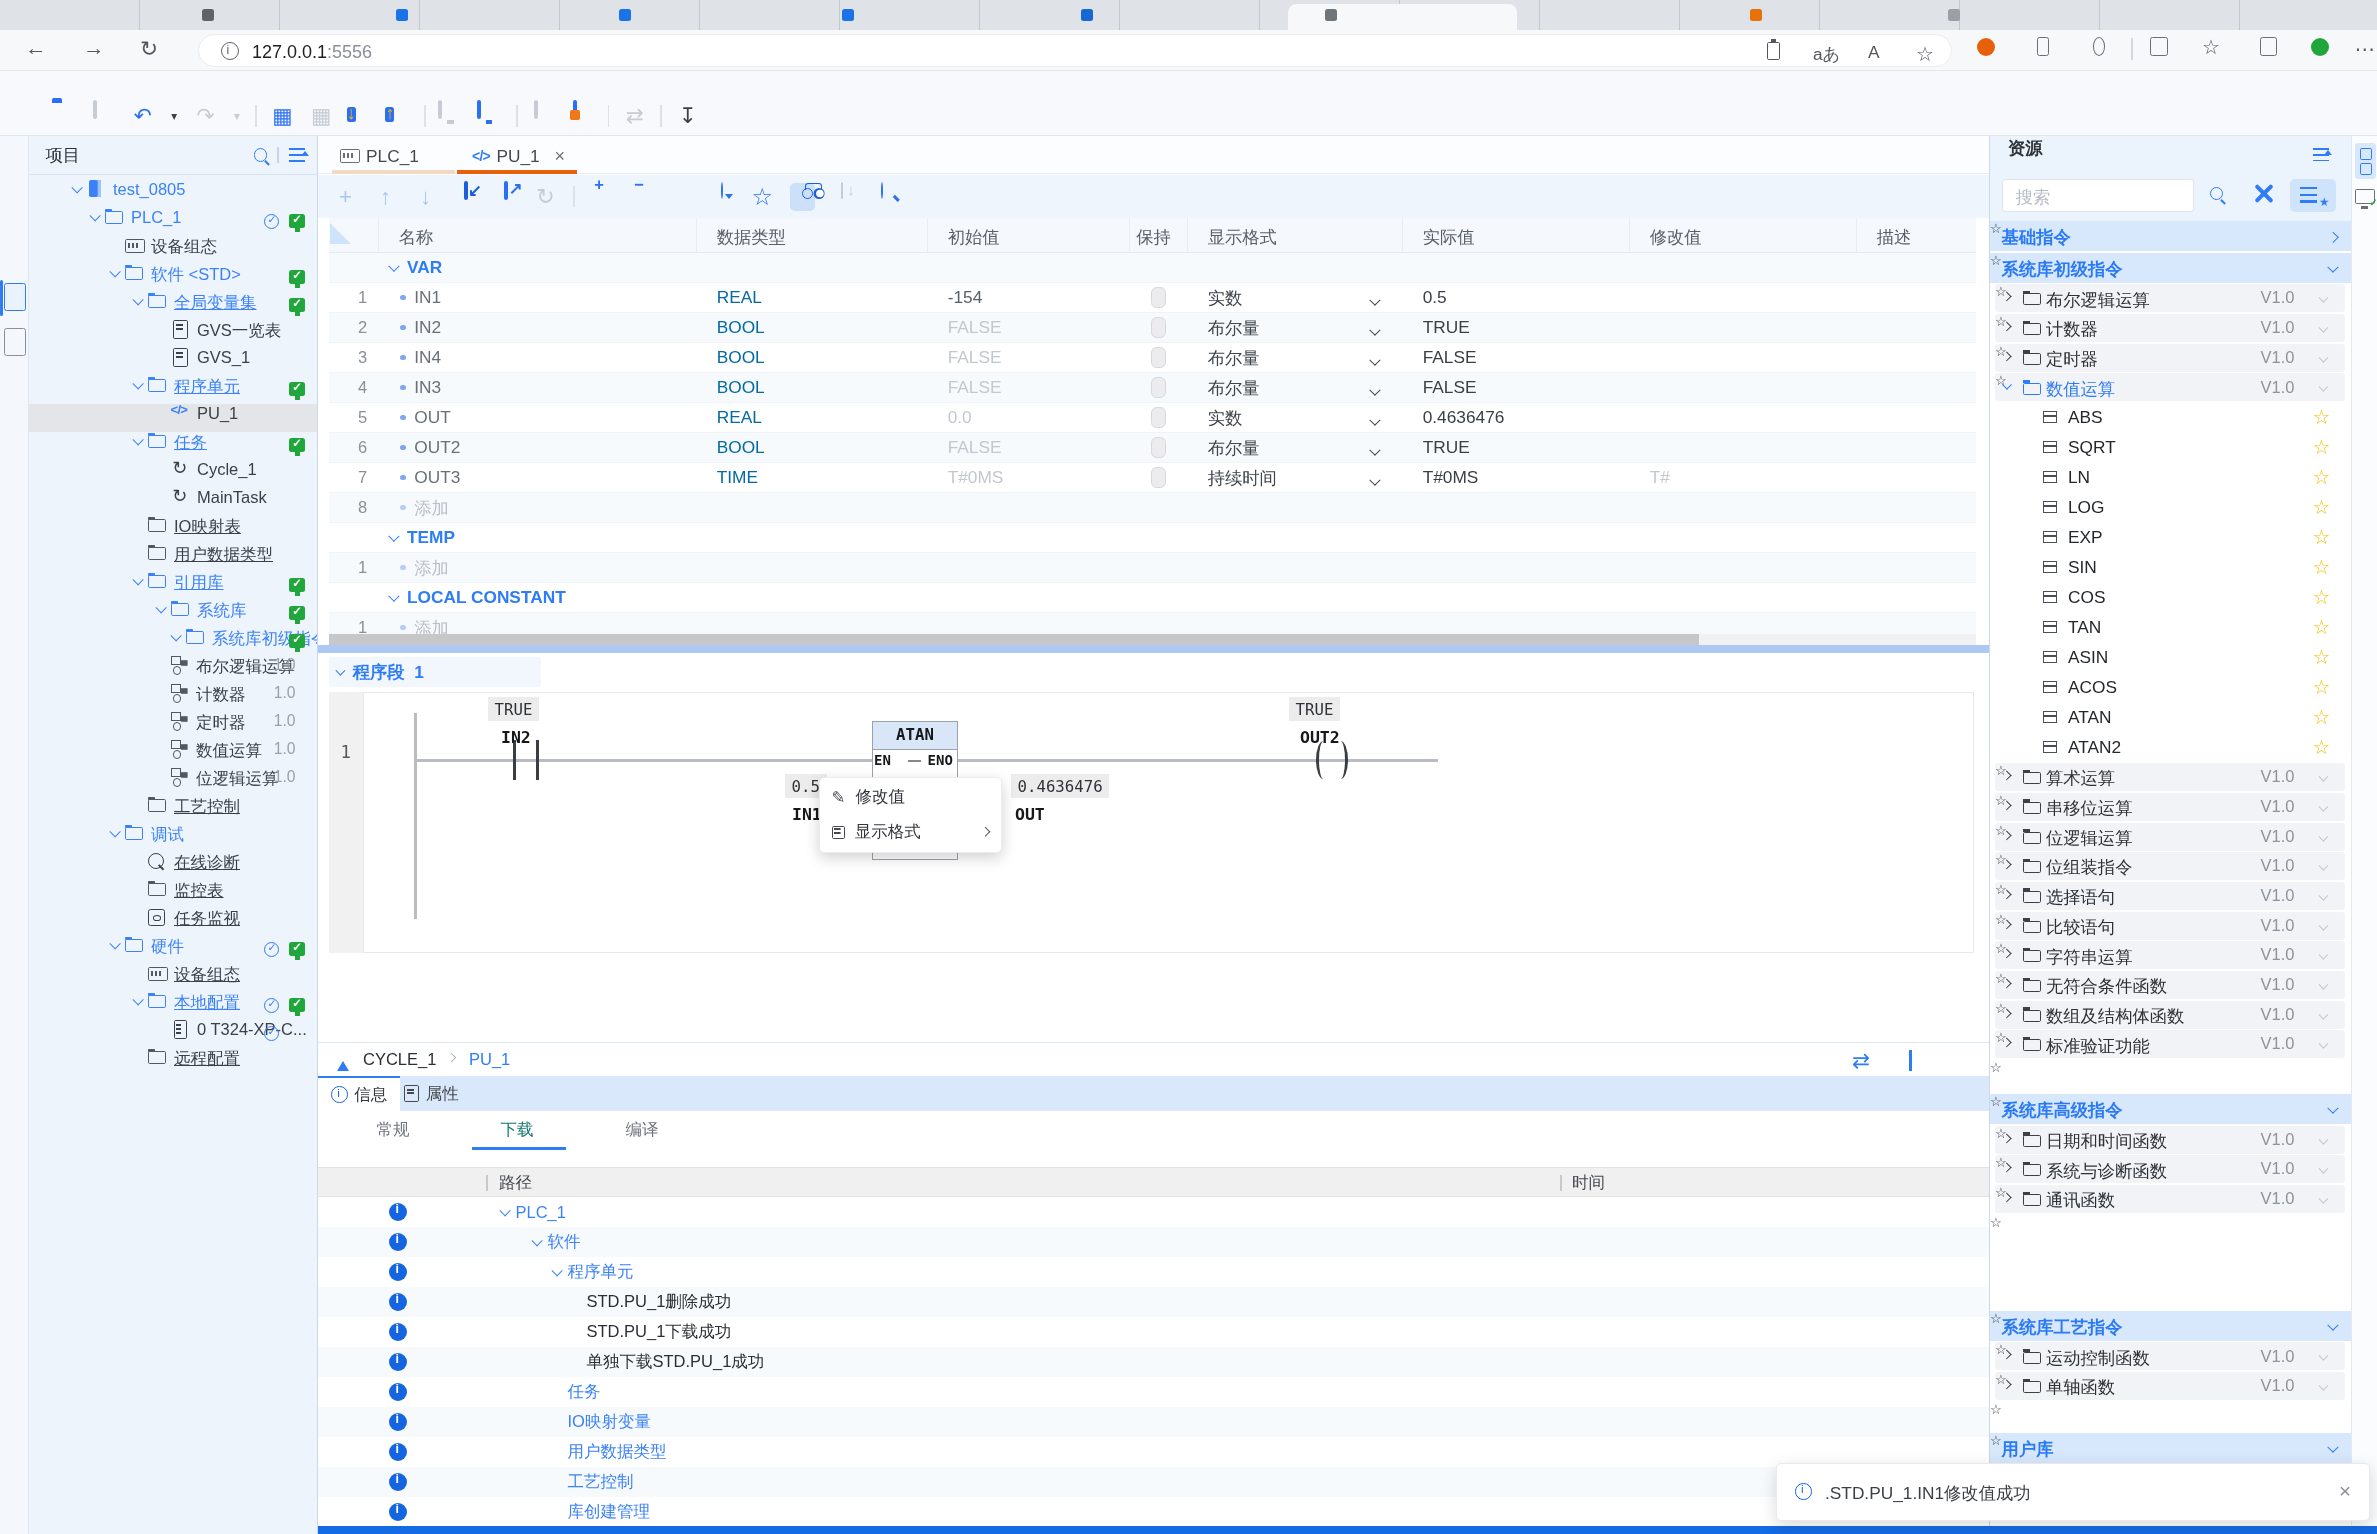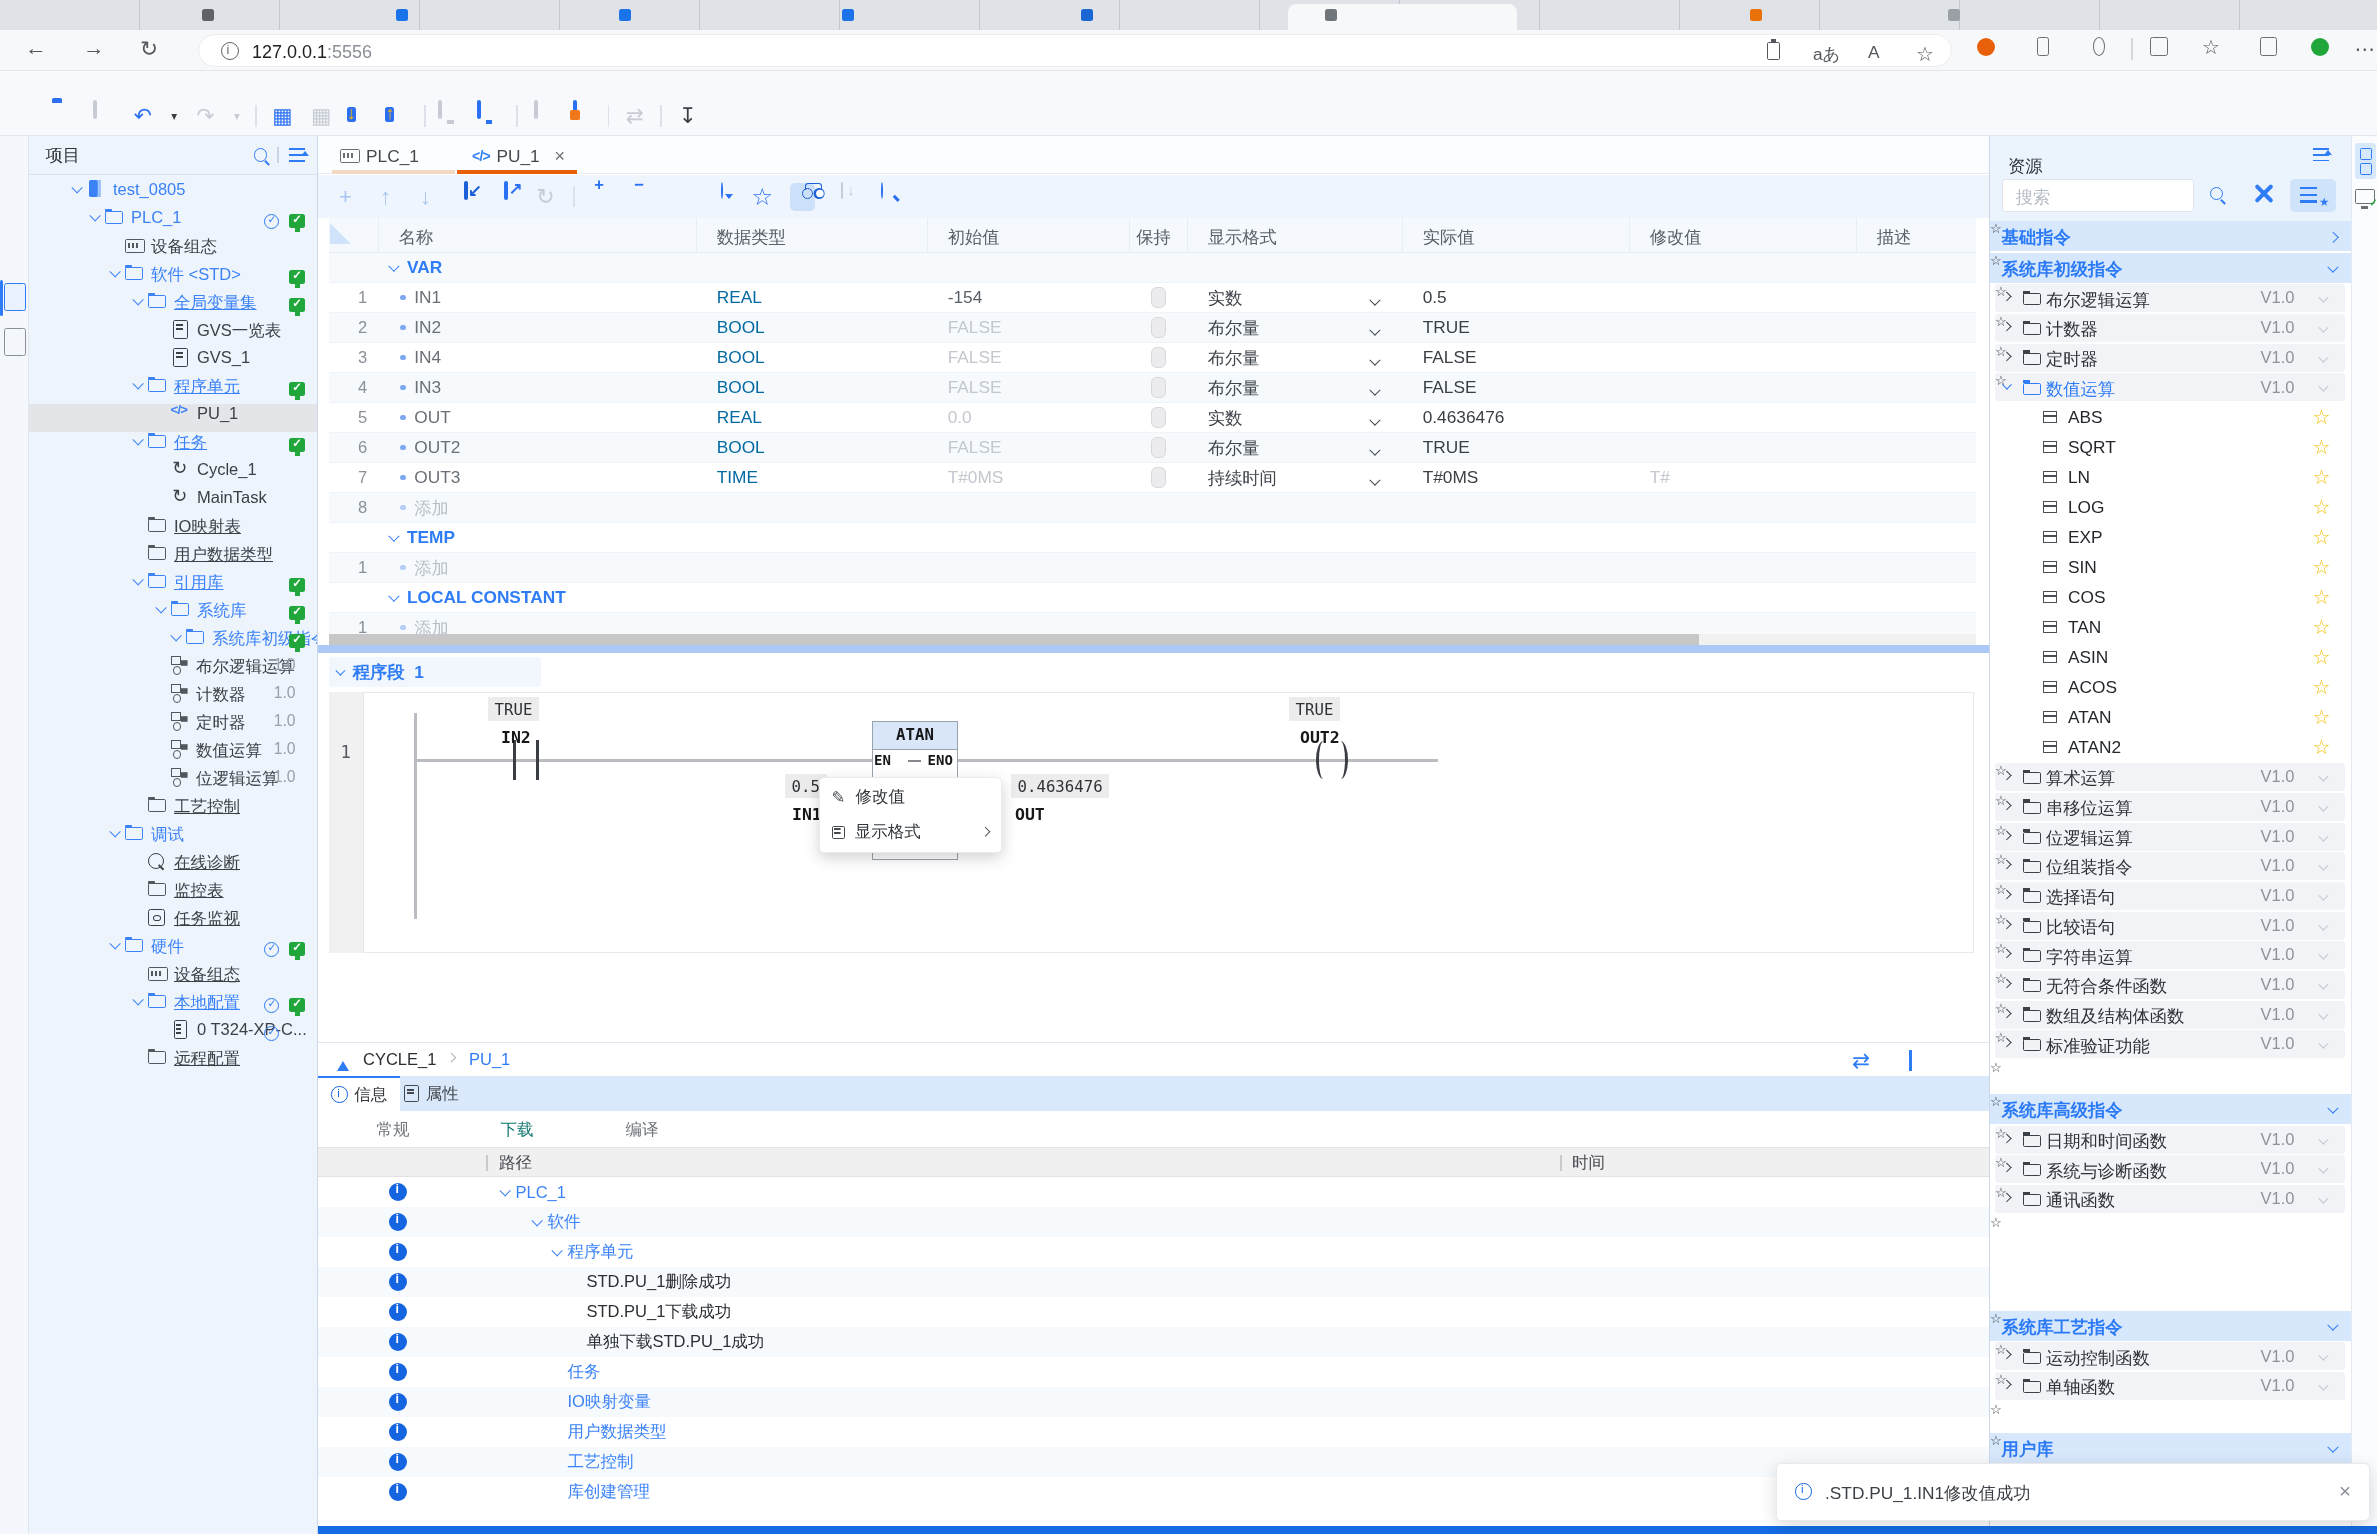--- a/index.html
+++ b/index.html
@@ -209,21 +209,21 @@
   .swapic{position:absolute;right:120px;top:5px;font-size:21.5px;color:#2e7cf6;}
   .bluebar{position:absolute;right:78px;top:6.6px;width:3.3px;height:21.5px;background:#2e7cf6;}
   .otabs{height:35px;background:#d9e8fb;position:relative;}
   .otab{position:absolute;top:0;height:35px;display:flex;align-items:center;gap:6.6px;font-size:16.5px;padding:0 13.2px;}
   .otab.active{left:0;background:#fff;border-top:2.5px solid #2e7cf6;color:#33373c;}
   .otab.idle{left:73px;color:#45494f;}
   .ib{width:16.5px;height:16.5px;border:1.7px solid #1565e0;border-radius:50%;position:relative;flex:0 0 16.5px;}
   .ib::after{content:"i";position:absolute;left:5px;top:-1.7px;font-size:11.6px;color:#1565e0;}
   .propic{width:15px;height:16.5px;border:1.7px solid #45494f;border-radius:1.7px;position:relative;}
   .propic::after{content:"";position:absolute;left:1.7px;top:2.5px;width:7.4px;height:6.6px;background:repeating-linear-gradient(#45494f 0 1.7px,transparent 1.7px 3.3px);}
-  .subtabs{height:36px;position:relative;background:#fff;font-size:16.5px;}
+  .subtabs{height:56px;position:relative;background:#fff;font-size:16.5px;}
   .stab{position:absolute;top:8.3px;width:66px;text-align:center;color:#70757c;}
   .stab.active{color:#0f766e;}
   .stuline{position:absolute;left:154px;top:36px;width:94px;height:3.3px;background:#2e7cf6;}
   .ohead{height:30px;background:#f0f0f0;border-top:0.8px solid #e2e2e2;border-bottom:0.8px solid #e2e2e2;position:relative;font-size:16.5px;color:#45494f;}
   .ohead .h1{position:absolute;left:181px;top:4.1px;} .ohead .h2{position:absolute;left:1254px;top:4.1px;}
   .ohead .tick{position:absolute;top:6.6px;width:1.7px;height:16.5px;background:#c9c9c9;}
   .orows{position:relative;height:351px;overflow:hidden;}
   .or{height:30px;display:flex;align-items:center;position:relative;font-size:16.5px;}
   .or:nth-child(even){background:#f7fafd;}
   .oi{margin-left:71px;flex:0 0 18px;width:18px;height:18px;background:#1565e0;border-radius:50%;position:relative;}
@@ -234,21 +234,21 @@
   .or.nochev .ochev::after{display:none;}
   .or .ot{color:#3b82f7;white-space:nowrap;}
   .or.msg .ot{color:#2b2f33;}
   .or.olv1 .ow{margin-left:92px;} .or.olv2 .ow{margin-left:124px;}
   .or.olv3 .ow{margin-left:144px;} .or.olv4 .ow{margin-left:163px;}
   .otime{position:absolute;left:1768px;color:#2b2f33;}
 
   
   .respanel{position:absolute;left:1989px;top:136px;width:362px;height:1398px;background:#fff;border-left:0.8px solid #ccd8ea;overflow:hidden;}
   .restop{position:absolute;left:0;top:0;width:362px;height:85px;background:#ebf3fd;}
-  .resh{position:absolute;left:18px;top:18px;font-size:17.3px;color:#2f3338;}
+  .resh{position:absolute;left:18px;top:0;font-size:17.3px;color:#2f3338;font-weight:bold;}
   .ressort{position:absolute;right:23px;top:11.6px;}
   .resinput{position:absolute;left:11.6px;top:43px;width:192px;height:33px;background:#fff;border:0.8px solid #e0e4ea;border-radius:3.3px;font-size:17.3px;color:#b6bcc6;padding:5px 0 0 13.2px;}
   .ressearch{position:absolute;left:220px;top:51px;}
   .wrenchic{position:absolute;left:263px;top:48px;width:21.5px;height:21.5px;}
   .wrenchic::before,.wrenchic::after{content:"";position:absolute;left:9px;top:-1.7px;width:4.1px;height:23px;background:#2e7cf6;border-radius:1.7px;}
   .wrenchic::before{transform:rotate(45deg);} .wrenchic::after{transform:rotate(-45deg);}
   .filtbtn{position:absolute;left:300px;top:43px;width:46px;height:33px;background:#cfe3fb;border-radius:5px;}
   .filtbtn::before{content:"";position:absolute;left:10px;top:8.3px;width:16.5px;height:15.7px;background:repeating-linear-gradient(#2e7cf6 0 2.5px,transparent 2.5px 6.6px);}
   .filtbtn::after{content:"★";position:absolute;right:6.6px;bottom:3.3px;font-size:11.6px;color:#2e7cf6;}
   .reslist{position:absolute;left:0;top:85px;width:362px;}

